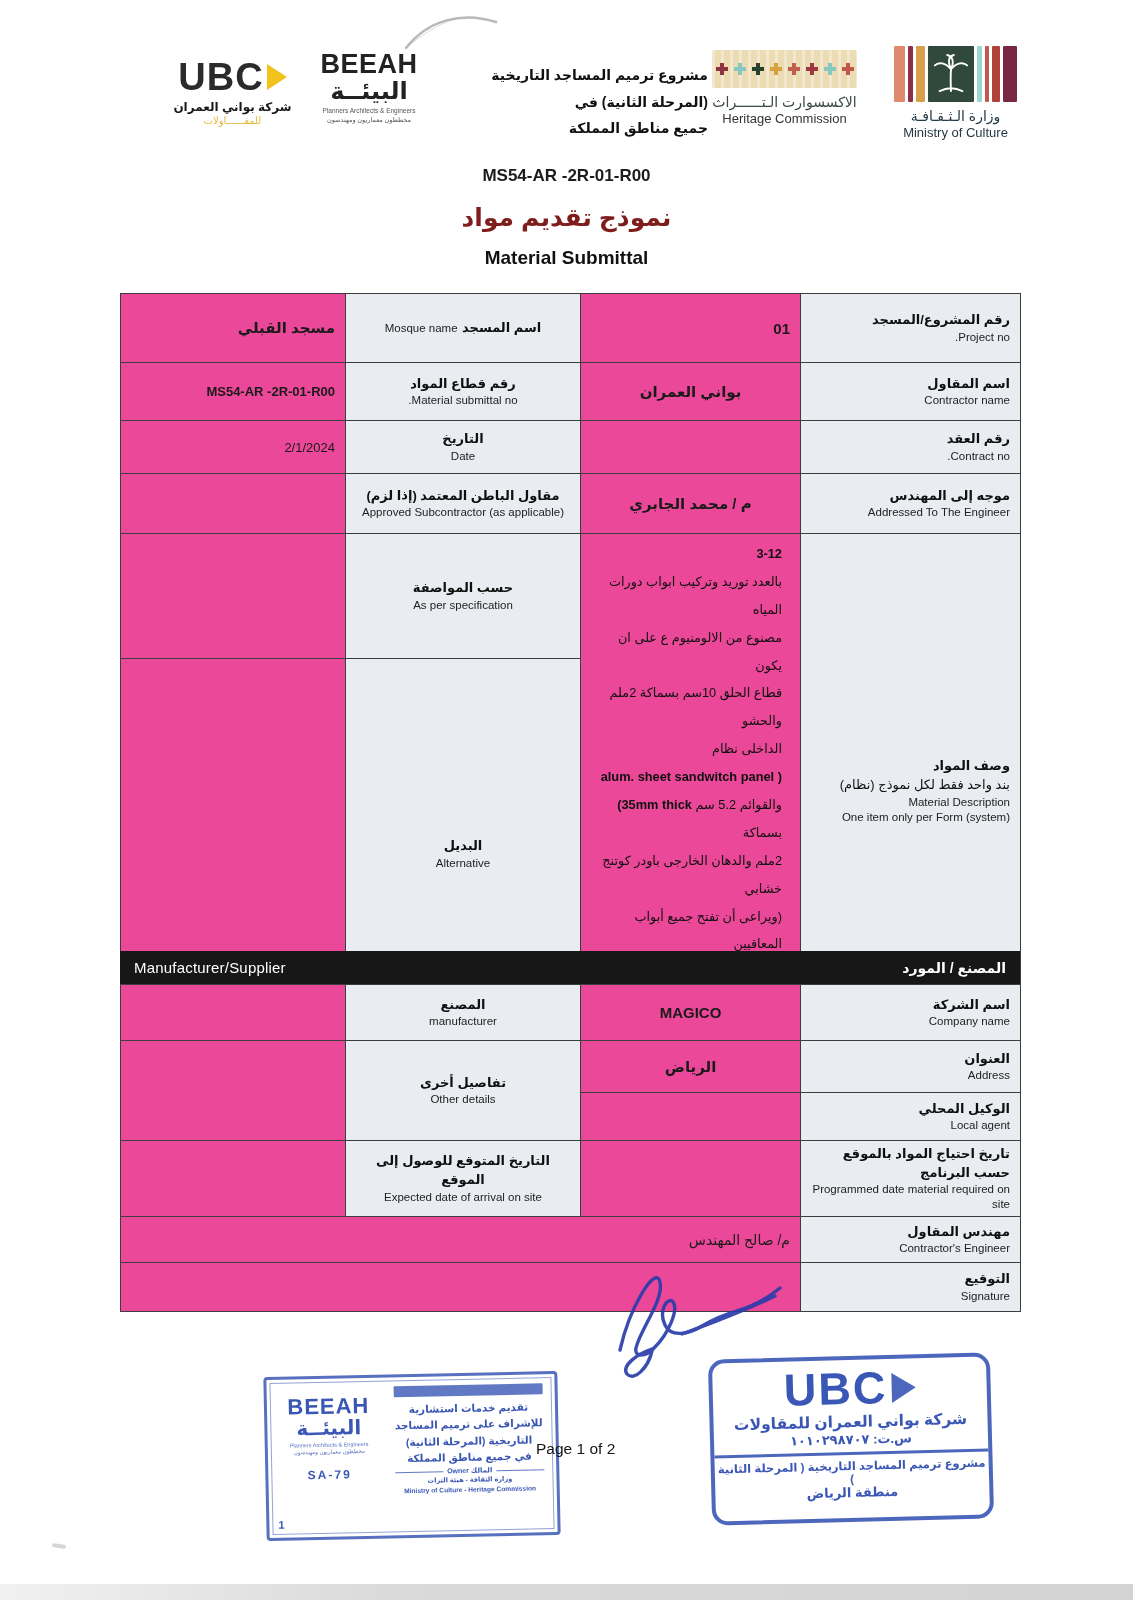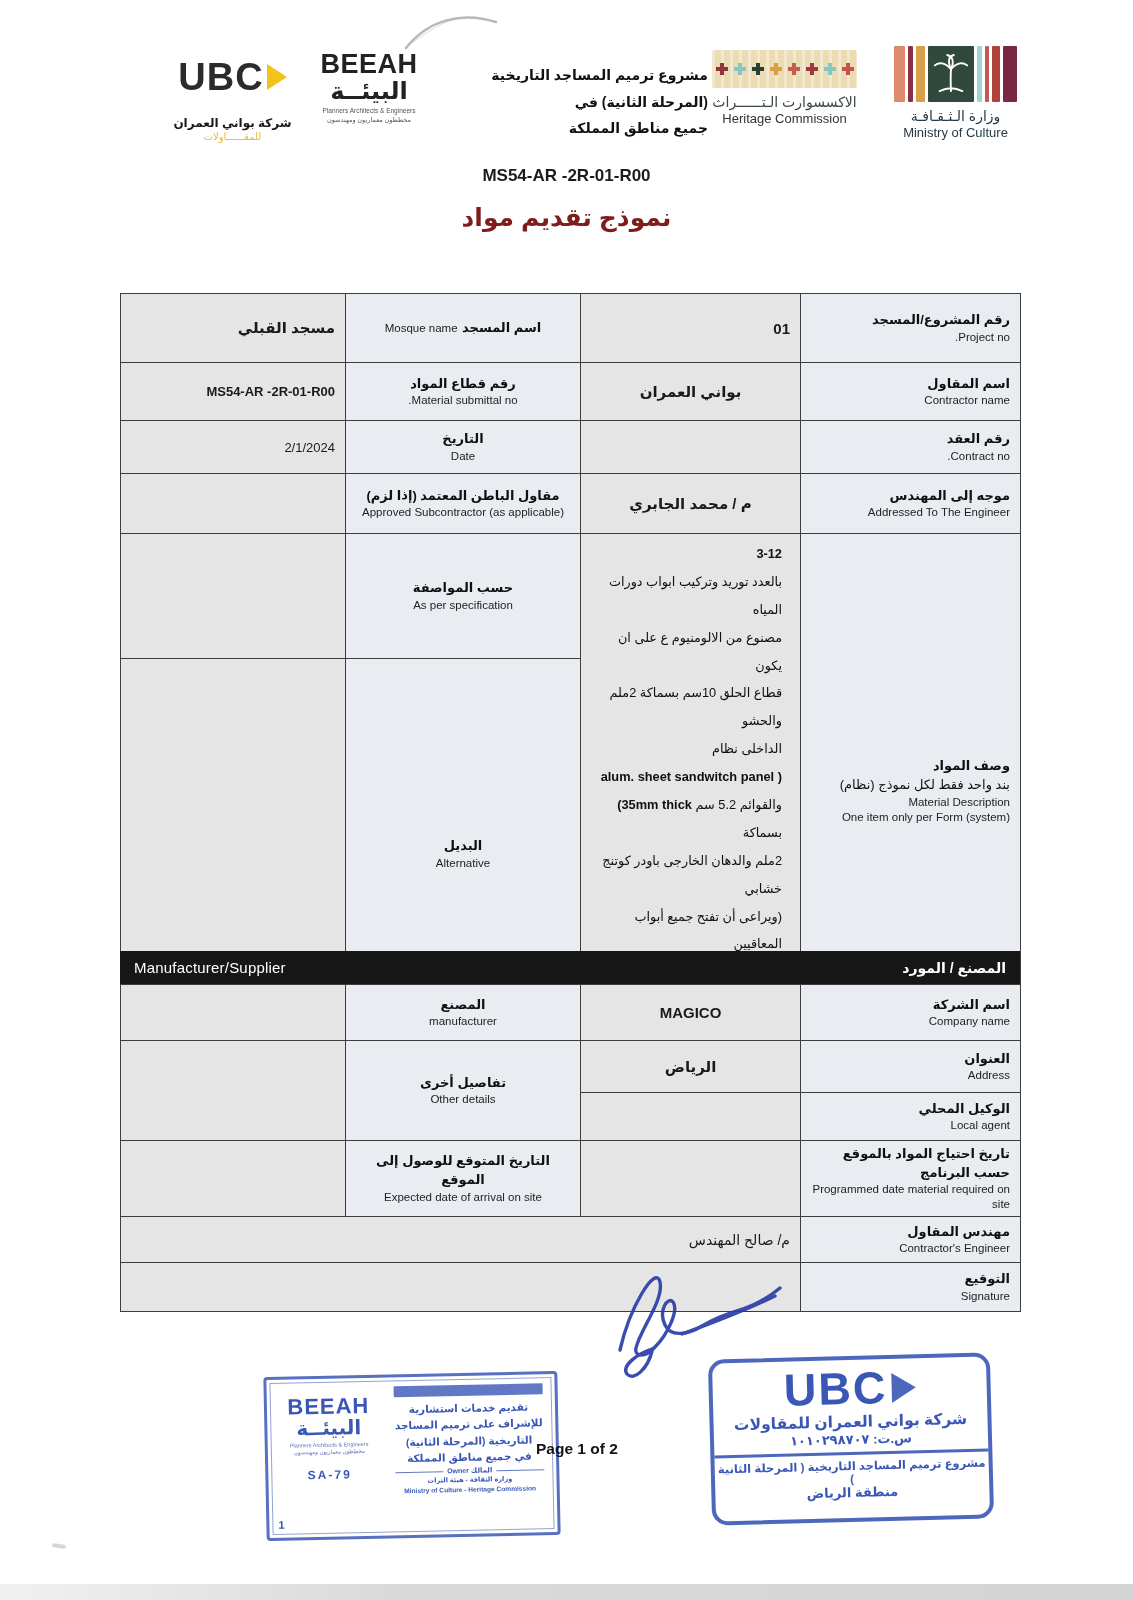--- a/index.html
+++ b/index.html
@@ -4,21 +4,21 @@
 <style>
   html,body{margin:0;padding:0;background:#f2f2f2;}
   .page{position:relative;width:1133px;height:1600px;margin:0 auto;background:#ffffff;
         font-family:"Liberation Sans","DejaVu Sans",sans-serif;color:#1a1a1a;overflow:hidden;}
   .abs{position:absolute;}
 
   
   .ubc-logo{left:165px;top:58px;width:135px;text-align:center;}
   .ubc-word{font-size:38px;font-weight:800;letter-spacing:1px;color:#2b2b2b;line-height:1;display:flex;align-items:center;justify-content:center;}
   .ubc-tri{display:inline-block;width:0;height:0;border-left:20px solid #f2c21d;border-top:13px solid transparent;border-bottom:13px solid transparent;margin-left:3px;}
-  .ubc-ar{font-size:12px;font-weight:700;margin-top:20px;direction:rtl;}
+  .ubc-ar{font-size:12px;font-weight:700;margin-top:4px;direction:rtl;}
   .ubc-ar2{font-size:10px;color:#e5b93c;margin-top:1px;direction:rtl;letter-spacing:1px;}
   .beeah-logo{left:313px;top:52px;width:112px;text-align:center;color:#222;}
   .beeah-en{font-size:27px;font-weight:800;letter-spacing:.5px;line-height:.95;}
   .beeah-ar{font-size:24px;font-weight:700;direction:rtl;line-height:1.05;}
   .beeah-tag{font-size:6.5px;color:#555;margin-top:4px;line-height:1.35;}
   .center-head{left:438px;top:62px;width:270px;direction:rtl;font-weight:700;font-size:14px;line-height:1.9;color:#111;}
   .heritage{left:702px;top:50px;width:165px;text-align:center;}
   .h-pattern{height:38px;margin:0 10px;background:#ecdcb4;border-radius:2px;display:flex;align-items:center;justify-content:center;gap:6px;
              background-image:repeating-linear-gradient(90deg,rgba(255,255,255,.35) 0 3px,rgba(0,0,0,0) 3px 9px);}
   .h-cross{width:12px;height:12px;position:relative;flex:0 0 auto;}
@@ -40,21 +40,21 @@
   .doc-title-ar{left:0;top:203px;width:100%;text-align:center;font-weight:700;font-size:25px;direction:rtl;color:#7f1d1d;}
   .doc-title-en{left:0;top:247px;width:100%;text-align:center;font-weight:700;font-size:19px;color:#111;}
 
   
   table.frm{position:absolute;left:120px;border-collapse:collapse;table-layout:fixed;width:900px;direction:rtl;}
   table.frm td{border:1.4px solid #3d3d3d;padding:3px 10px;vertical-align:middle;overflow:hidden;}
   td.lbl{background:#e9edf2;text-align:right;}
   td.mid{background:#e9edf2;text-align:center;}
   .ar-l{font-size:13px;font-weight:600;color:#101010;direction:rtl;line-height:1.45;}
   .en-l{font-size:11.5px;color:#222;line-height:1.3;}
-  td.val{background:#e5e5e5;}
+  td.val{background:#ec4899;}
   .v-num{font-weight:700;font-size:15px;text-align:right;padding-left:4px;}
   .v-ar{font-weight:600;font-size:15px;text-align:center;direction:rtl;}
   .v-left{font-weight:700;font-size:13px;text-align:right;}
   .v-date{font-size:13px;text-align:right;font-weight:400;margin-left:46px;}
   .t1 .desc{vertical-align:top;padding:6px 18px;}
   .d-line{direction:rtl;text-align:right;font-size:12.8px;line-height:2.18;color:#101010;}
   .d-ltr{direction:ltr;text-align:right;}
   .d-b{font-weight:700;}
   .std-en{font-size:12px;text-align:center;direction:ltr;line-height:1.5;}
   .std-ar{font-size:12px;text-align:center;direction:rtl;line-height:1.5;}
@@ -85,21 +85,21 @@
   .sb-foot{font-size:6.6px;line-height:1.45;font-weight:600;}
   .stamp-ubc{left:710px;top:1356px;width:282px;height:166px;transform:rotate(-1.5deg);border:4px solid rgba(58,87,181,.9);border-radius:16px;box-sizing:border-box;text-align:center;}
   .su-logo{display:flex;align-items:center;justify-content:center;font-size:45px;font-weight:800;letter-spacing:2px;line-height:1;margin-top:6px;}
   .su-tri{display:inline-block;width:0;height:0;border-left:24px solid rgba(58,87,181,.9);border-top:15px solid transparent;border-bottom:15px solid transparent;margin-left:4px;}
   .su-l1{font-size:15.5px;font-weight:700;direction:rtl;margin-top:2px;}
   .su-l2{font-size:13px;font-weight:700;direction:rtl;margin-top:1px;}
   .su-bottom{border-top:3px solid rgba(58,87,181,.9);margin-top:5px;padding-top:4px;}
   .su-l3{font-size:11.5px;font-weight:700;direction:rtl;}
   .su-l4{font-size:13px;font-weight:700;direction:rtl;}
 
-  .page-num{left:536px;top:1440px;font-size:15.5px;font-weight:700;color:#151515;}
+  .page-num{left:536px;top:1440px;font-size:15.5px;font-weight:400;color:#151515;}
 
   
   .pen-mark{left:400px;top:8px;width:110px;height:48px;}
   .scan-bottom{left:0;top:1584px;width:100%;height:16px;background:linear-gradient(90deg,#ececec,#cdcdcd 35%,#c5c5c5);opacity:.75;}
   .scan-speck{left:52px;top:1544px;width:14px;height:4px;background:#b9b9b9;border-radius:2px;opacity:.6;transform:rotate(8deg);}
 </style>
 </head>
 <body>
 
 <div class="page">
@@ -168,20 +168,21 @@
       <div class="m-bar" style="--fill: #c4584f;"></div>
       <div class="m-bar" style="--fill: #b0413b;"></div>
       <div class="m-bar" style="--fill: #7a2742;"></div>
     </div>
     <div class="m-ar">وزارة الـثـقـافـة</div>
     <div class="m-en">Ministry of Culture</div>
   </div>
 
   <div class="abs doc-code">MS54-AR -2R-01-R00</div>
   <div class="abs doc-title-ar">نموذج تقديم مواد</div>
+  <div class="abs doc-title-en">Material Submittal</div>
 
   <table class="frm t1" style="top:293px;" dir="rtl">
     <colgroup>
         <col style="width:220px">
         <col style="width:220px">
         <col style="width:235px">
         <col style="width:225px">
       </colgroup>
     <tbody>
         <tr style="height:69px">

